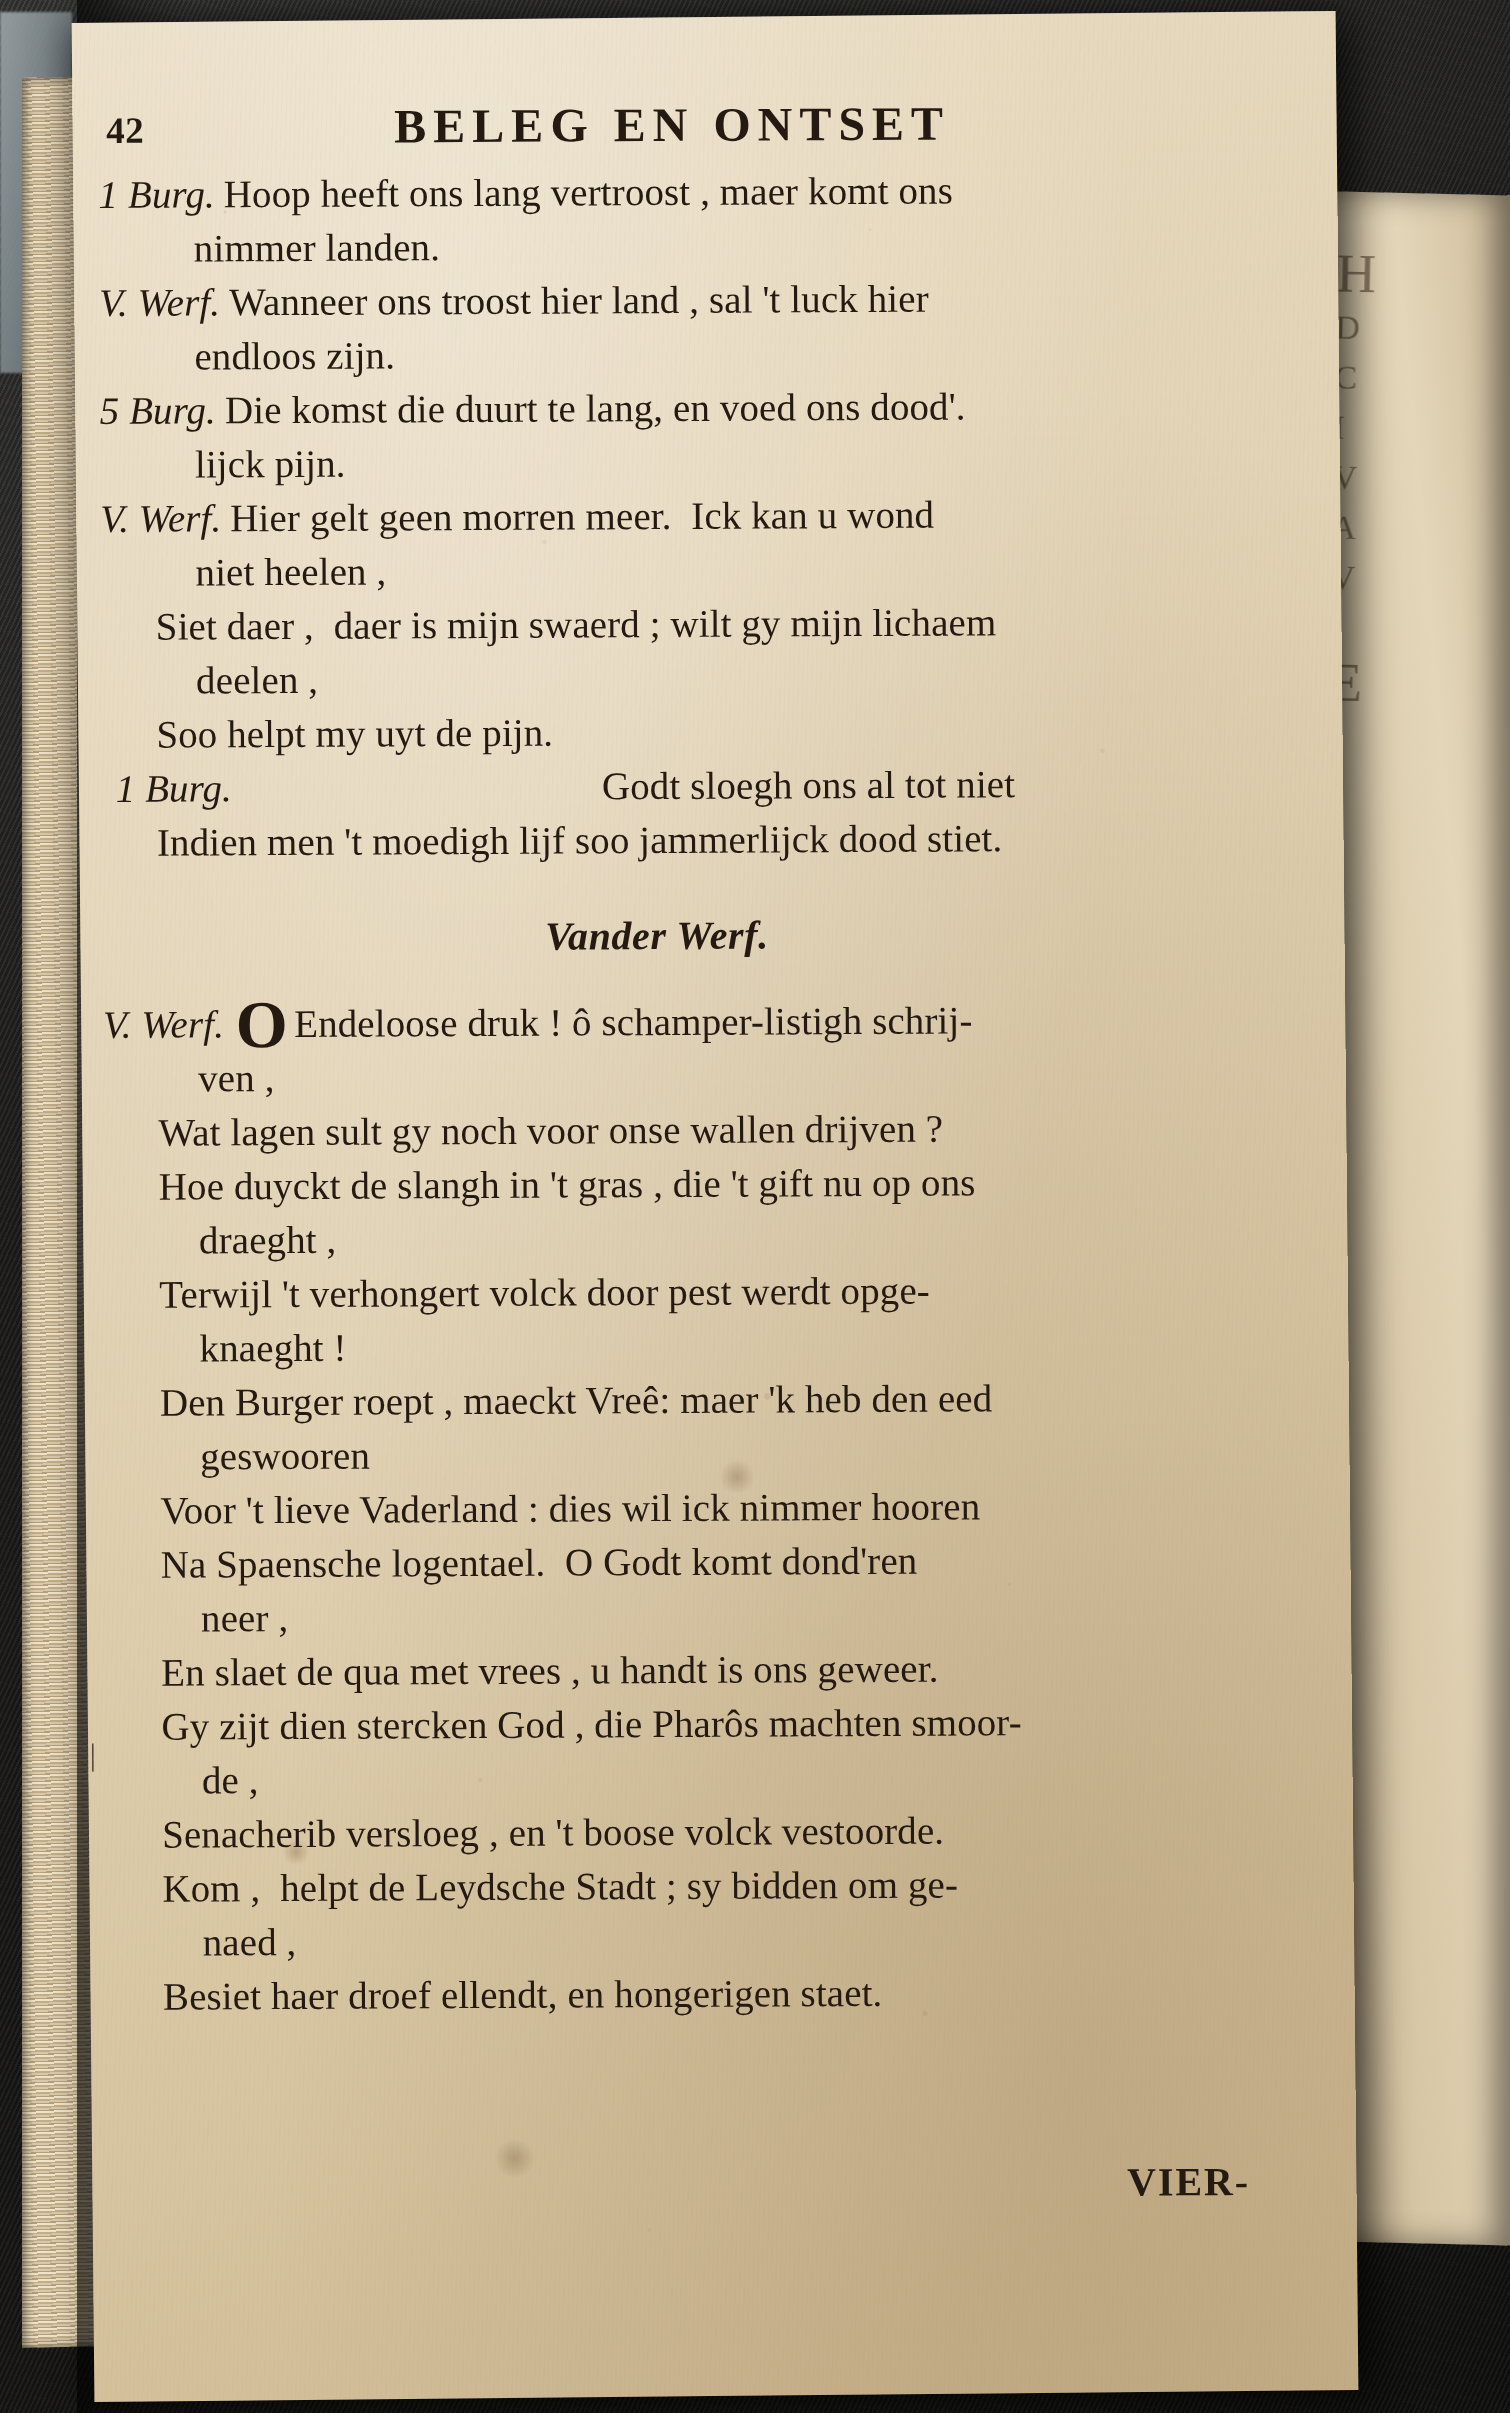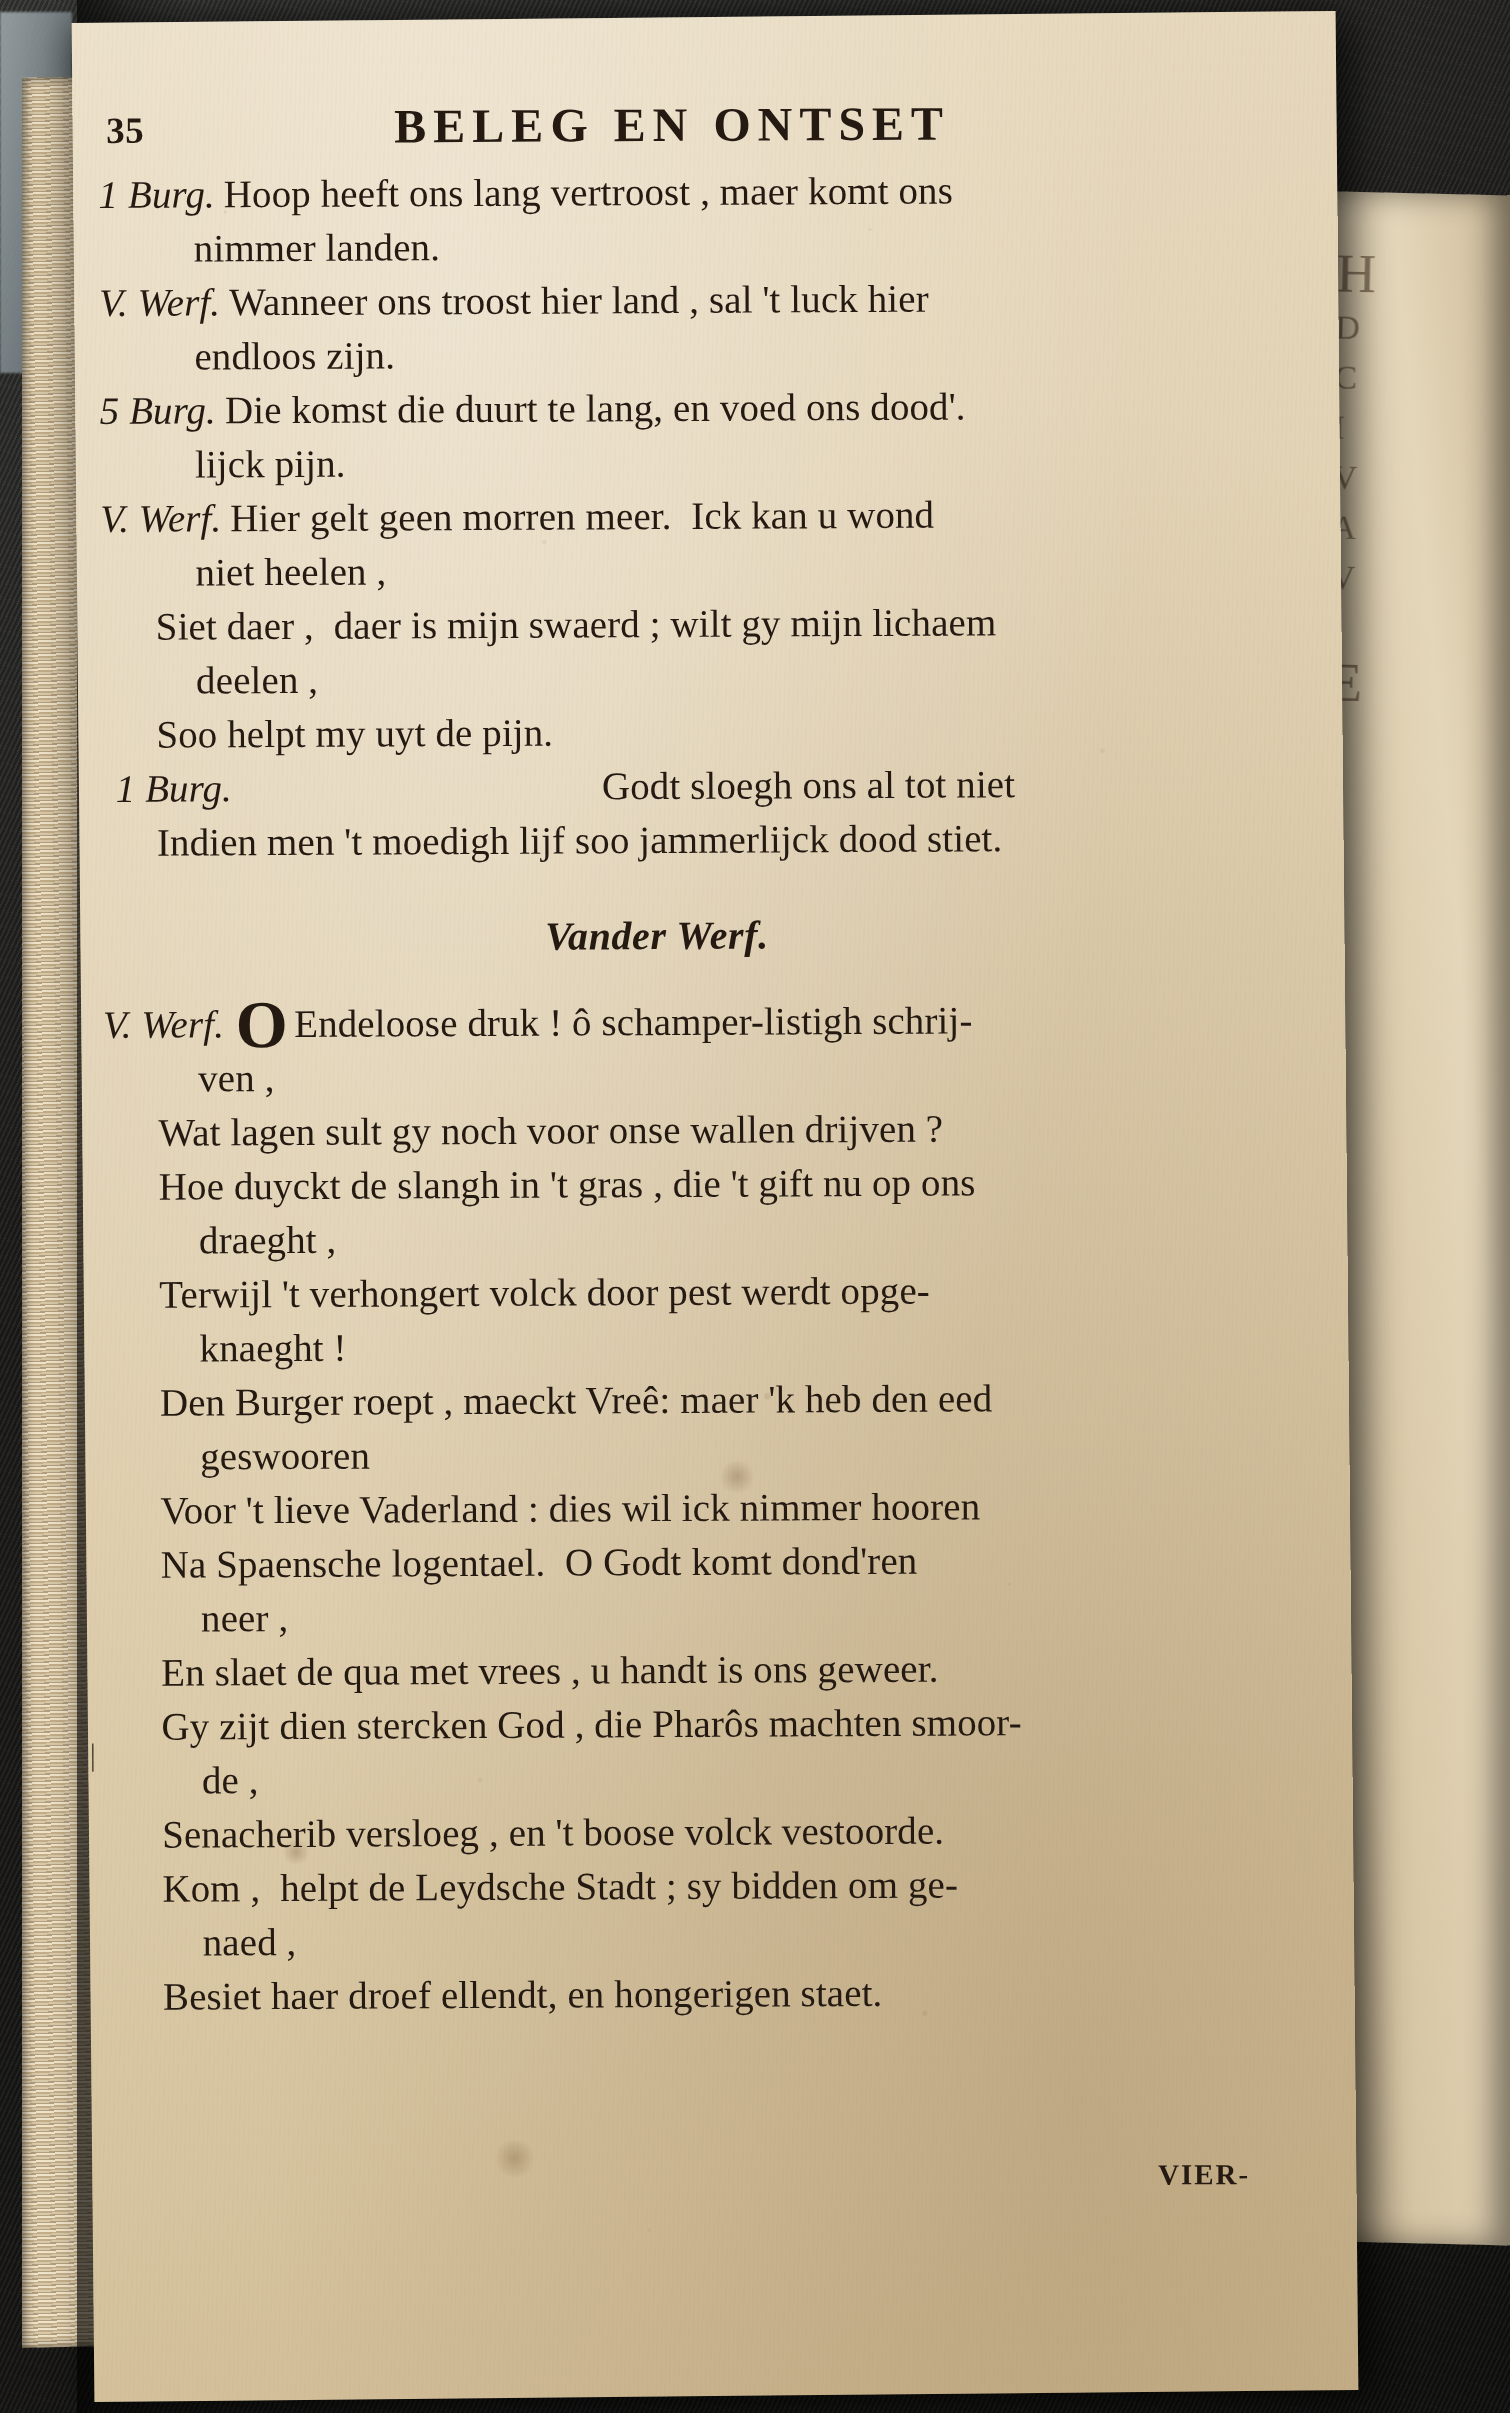--- a/index.html
+++ b/index.html
@@ -126,21 +126,21 @@
     font-size:40px;margin:45px 0 36px 0;letter-spacing:0.6px;
     padding-right:110px;
   }
   .dropline{position:relative;}
   .dropcap{
     font-size:67px;line-height:40px;font-weight:bold;
     vertical-align:-10.3px;padding:0 6.4px 0 2.6px;
   }
   .catchword{
     position:absolute;right:97px;top:2141px;
-    font-size:29px;font-weight:bold;letter-spacing:1.9px;
+    font-size:40px;font-weight:bold;letter-spacing:1.9px;
   }
   .margin-mark{
     position:absolute;left:9px;top:1714px;font-size:31px;opacity:.75;
   }
   
   .warp{transform:rotate(.25deg);transform-origin:left top;}
 </style>
 </head>
 <body>
 
@@ -168,21 +168,21 @@
 
   <div class="leaf">
     <div class="grain"></div>
     <div class="stain" style="left:632px;top:1444px;width:39px;height:32px;"></div>
     <div class="stain" style="left:400px;top:2121px;width:45px;height:37px;"></div>
     <div class="stain" style="left:193px;top:1818px;width:28px;height:26px;"></div>
 
     <div class="content warp">
 
       <div class="head-row">
-        <div class="folio">35</div>
+        <div class="folio">42</div>
         <div class="head-title">BELEG EN ONTSET</div>
       </div>
 
       <div class="verse">
 
         <div class="line sp"><span class="spk">1 Burg.</span><span>Hoop heeft ons lang vertroost , maer komt ons</span></div>
         <div class="line run">nimmer landen.</div>
 
         <div class="line sp"><span class="spk">V. Werf.</span><span>Wanneer ons troost hier land , sal 't luck hier</span></div>
         <div class="line run">endloos zijn.</div>

